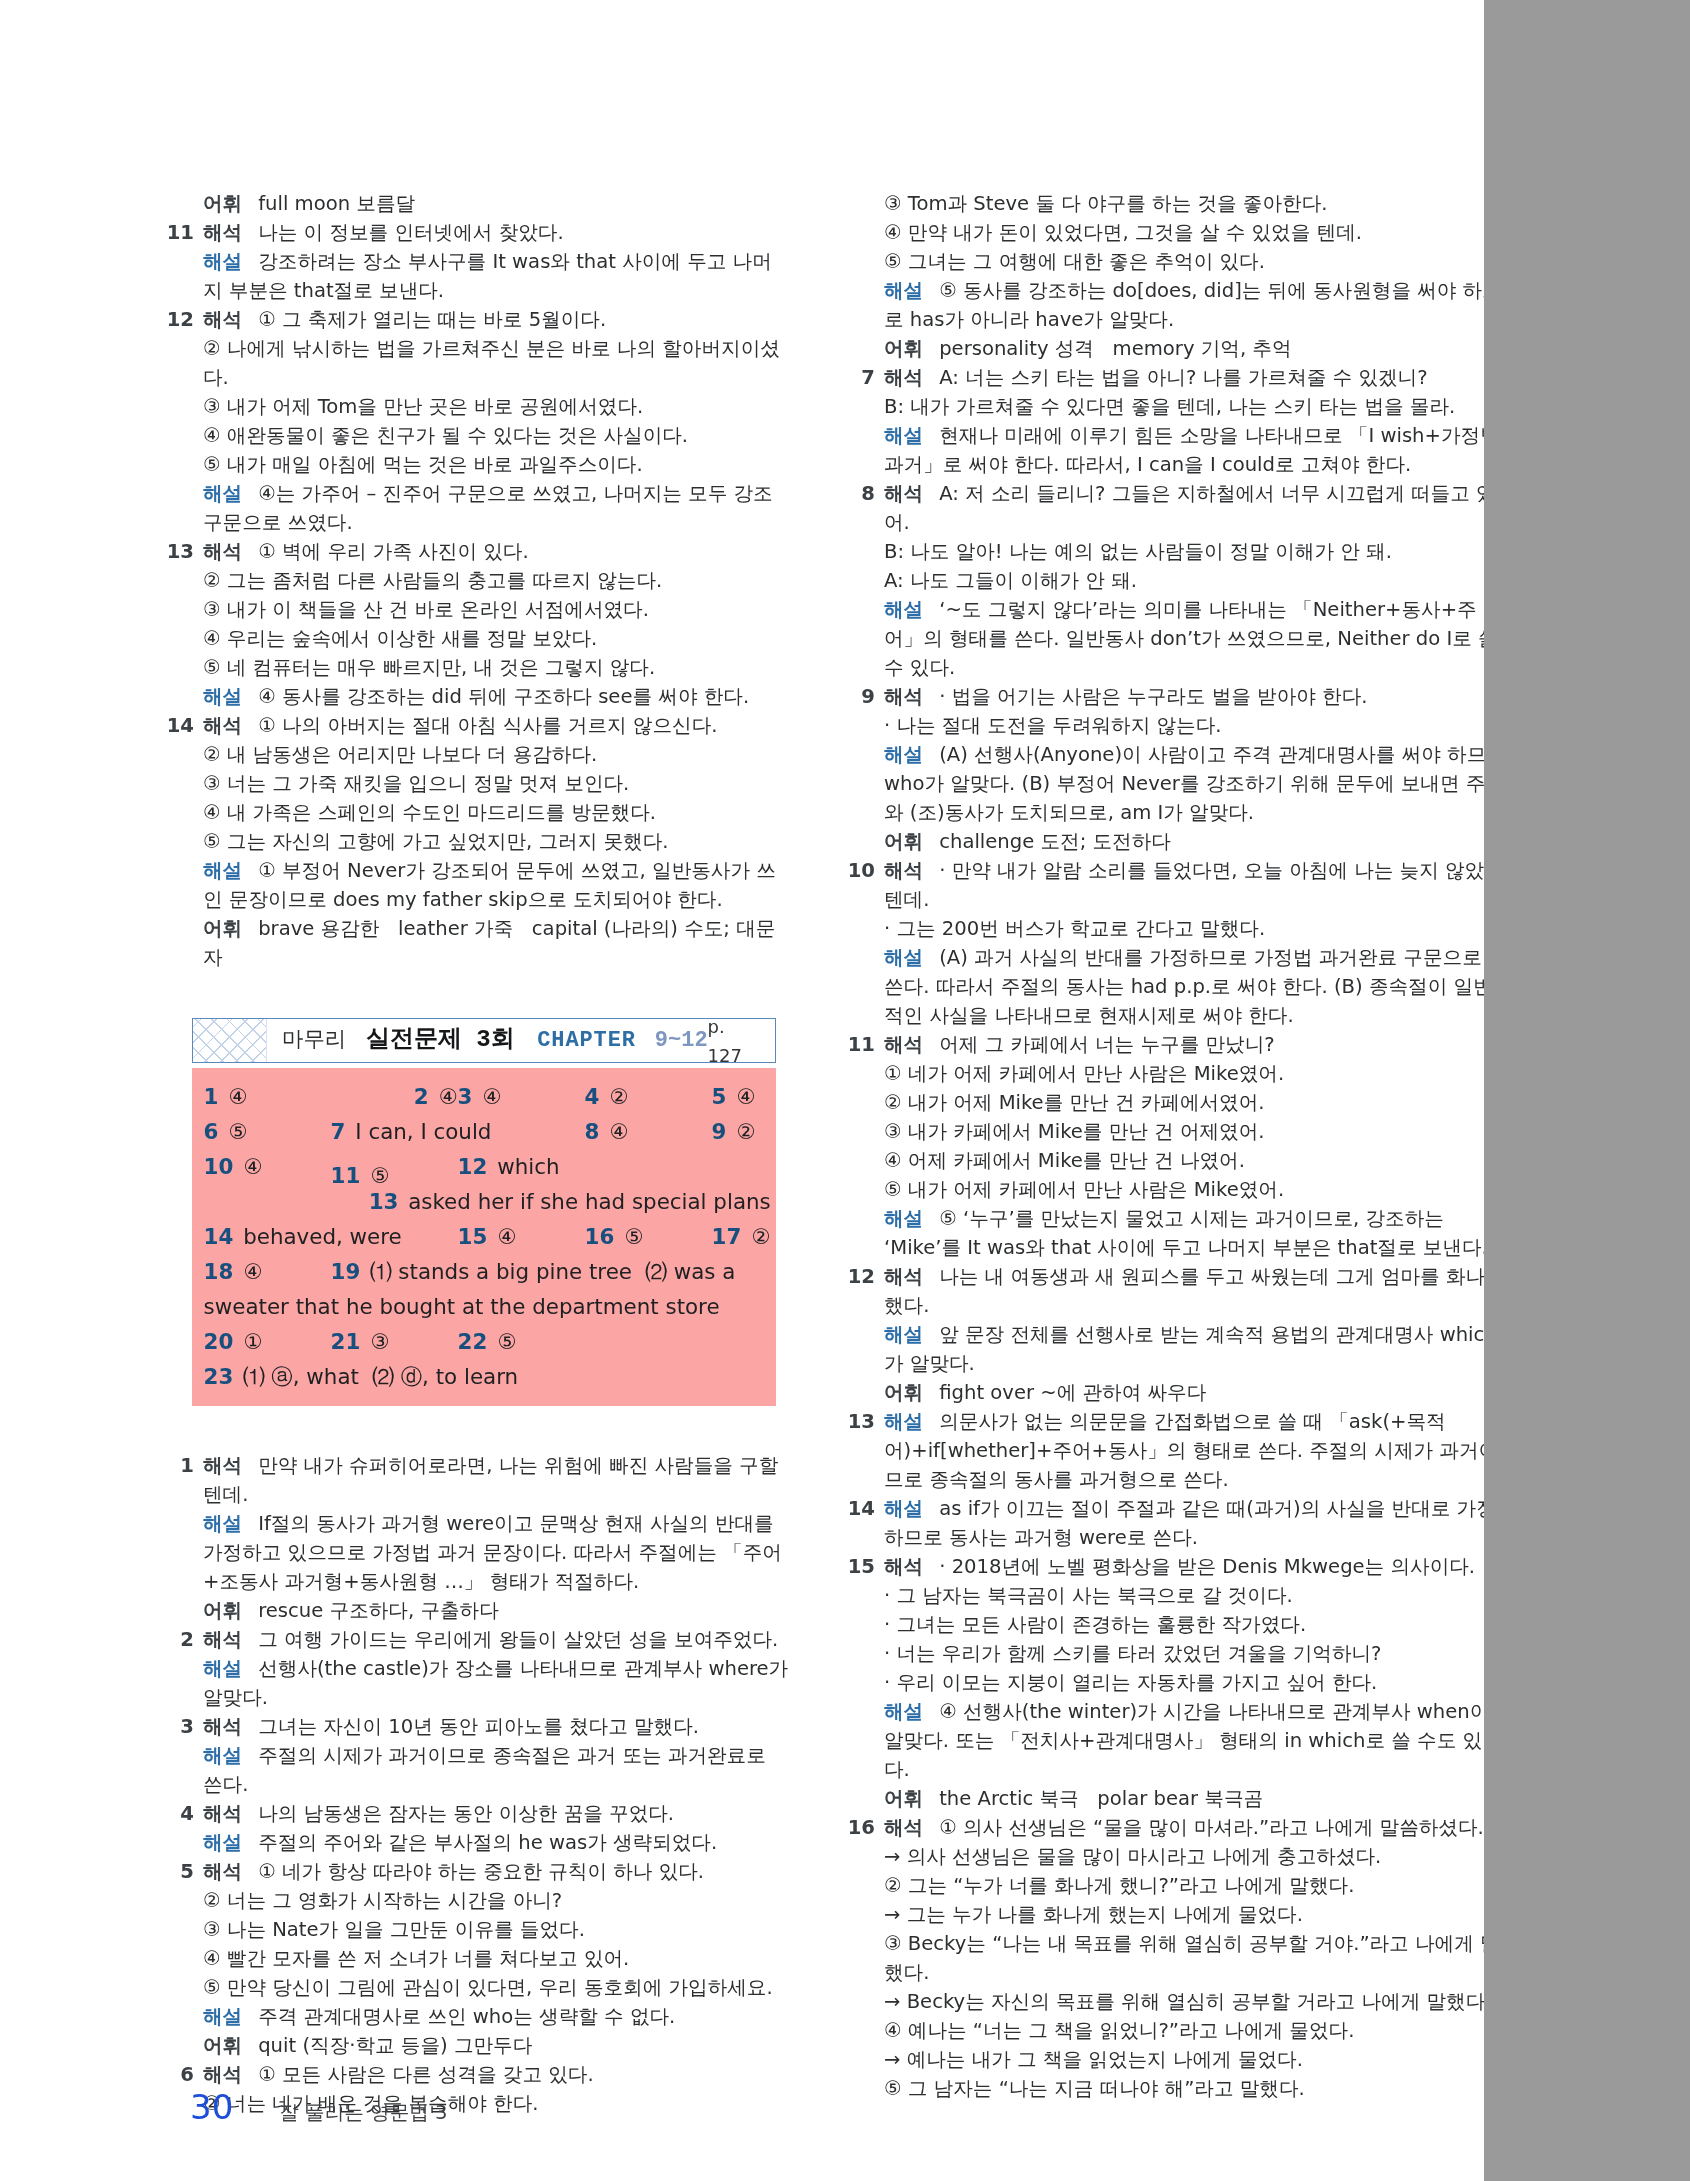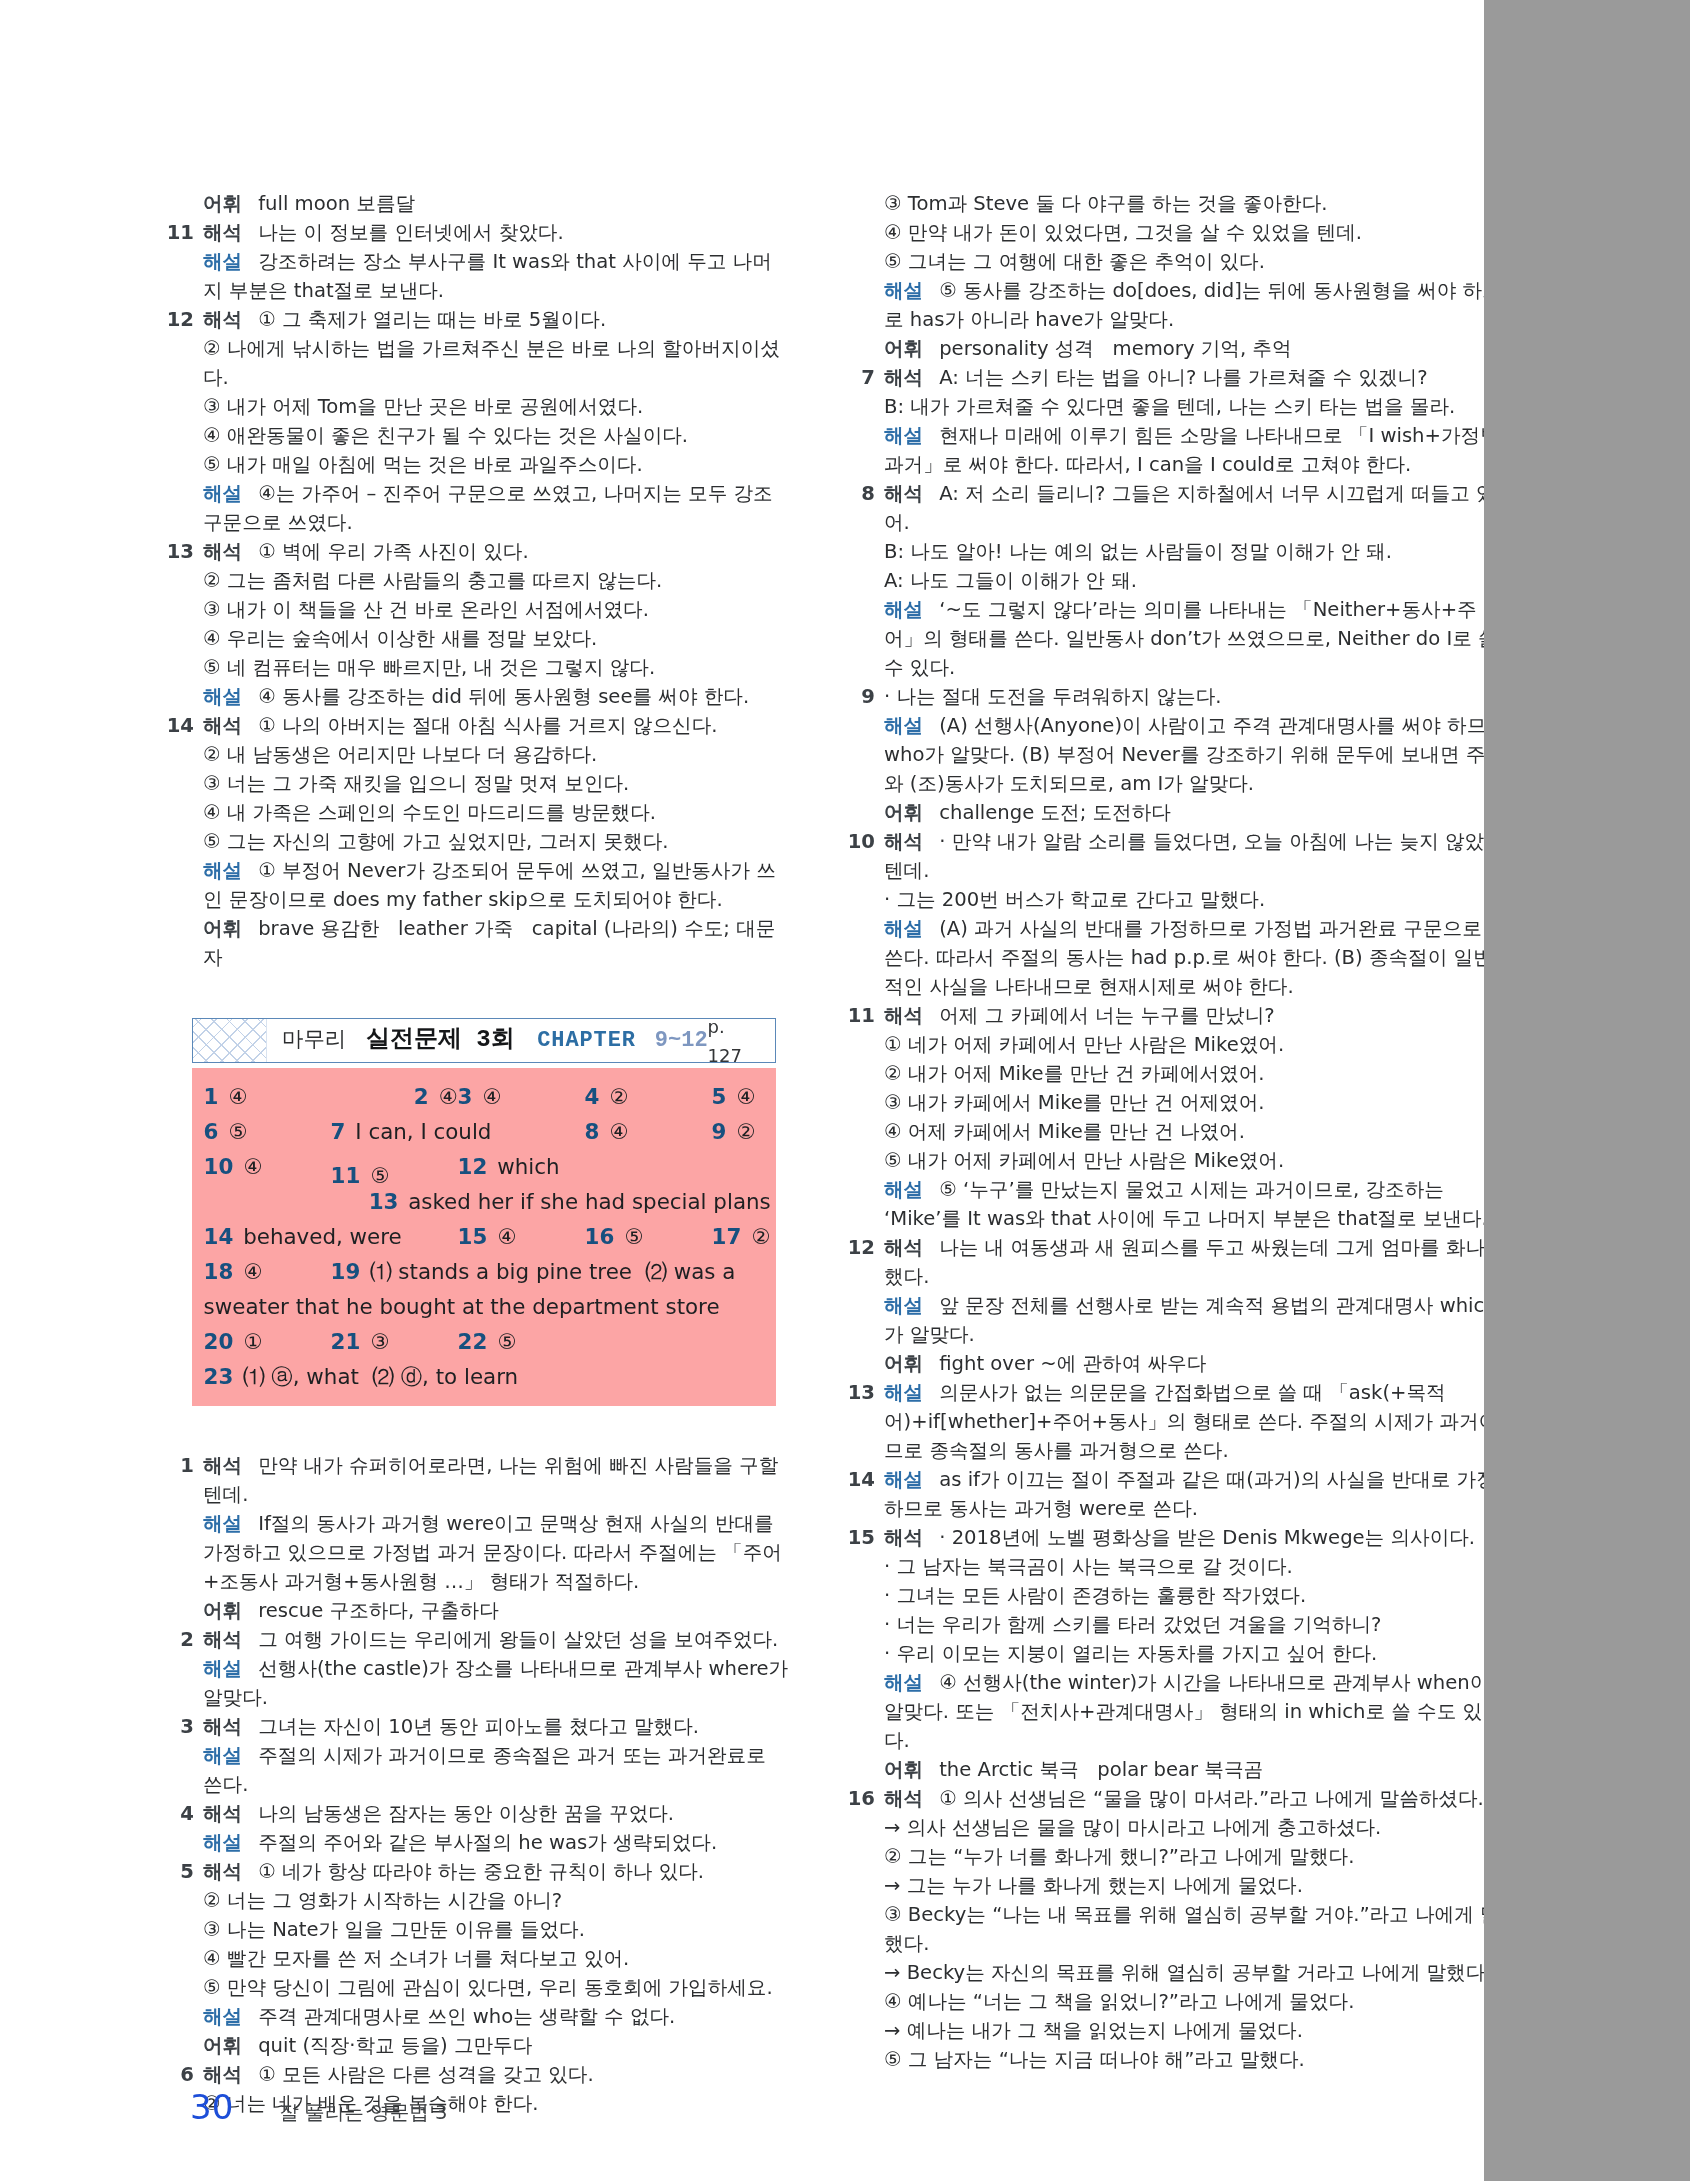--- a/index.html
+++ b/index.html
@@ -90,21 +90,21 @@
           </div>
         </div>
         <div class="item">
           <div class="num">13</div>
           <div class="body">
             <p class="para"><span class="lab lab-dark">해석</span><span class="txt">① 벽에 우리 가족 사진이 있다.</span></p>
             <p class="para"><span class="txt">② 그는 좀처럼 다른 사람들의 충고를 따르지 않는다.</span></p>
             <p class="para"><span class="txt">③ 내가 이 책들을 산 건 바로 온라인 서점에서였다.</span></p>
             <p class="para"><span class="txt">④ 우리는 숲속에서 이상한 새를 정말 보았다.</span></p>
             <p class="para"><span class="txt">⑤ 네 컴퓨터는 매우 빠르지만, 내 것은 그렇지 않다.</span></p>
-            <p class="para"><span class="lab lab-blue">해설</span><span class="txt">④ 동사를 강조하는 did 뒤에 동사원형 see를 써야 한다.</span></p>
+            <p class="para"><span class="lab lab-blue">해설</span><span class="txt">④ 동사를 강조하는 did 뒤에 구조하다 see를 써야 한다.</span></p>
           </div>
         </div>
         <div class="item">
           <div class="num">14</div>
           <div class="body">
             <p class="para"><span class="lab lab-dark">해석</span><span class="txt">① 나의 아버지는 절대 아침 식사를 거르지 않으신다.</span></p>
             <p class="para"><span class="txt">② 내 남동생은 어리지만 나보다 더 용감하다.</span></p>
             <p class="para"><span class="txt">③ 너는 그 가죽 재킷을 입으니 정말 멋져 보인다.</span></p>
             <p class="para"><span class="txt">④ 내 가족은 스페인의 수도인 마드리드를 방문했다.</span></p>
             <p class="para"><span class="txt">⑤ 그는 자신의 고향에 가고 싶었지만, 그러지 못했다.</span></p>
@@ -230,20 +230,21 @@
         <div class="body">
           <p class="para"><span class="lab lab-dark">해석</span><span class="txt">A: 저 소리 들리니? 그들은 지하철에서 너무 시끄럽게 떠들고 있어.</span></p>
           <p class="para"><span class="txt">B: 나도 알아! 나는 예의 없는 사람들이 정말 이해가 안 돼.</span></p>
           <p class="para"><span class="txt">A: 나도 그들이 이해가 안 돼.</span></p>
           <p class="para"><span class="lab lab-blue">해설</span><span class="txt">‘~도 그렇지 않다’라는 의미를 나타내는 「Neither+동사+주어」의 형태를 쓴다. 일반동사 don’t가 쓰였으므로, Neither do I로 쓸 수 있다.</span></p>
         </div>
       </div>
       <div class="item">
         <div class="num">9</div>
         <div class="body">
+          <p class="para"><span class="lab lab-dark">해석</span><span class="txt">· 법을 어기는 사람은 누구라도 벌을 받아야 한다.</span></p>
           <p class="para"><span class="txt">· 나는 절대 도전을 두려워하지 않는다.</span></p>
           <p class="para"><span class="lab lab-blue">해설</span><span class="txt">(A) 선행사(Anyone)이 사람이고 주격 관계대명사를 써야 하므로 who가 알맞다. (B) 부정어 Never를 강조하기 위해 문두에 보내면 주어와 (조)동사가 도치되므로, am I가 알맞다.</span></p>
           <p class="para"><span class="lab lab-dark">어휘</span><span class="txt">challenge 도전; 도전하다</span></p>
         </div>
       </div>
       <div class="item">
         <div class="num">10</div>
         <div class="body">
           <p class="para"><span class="lab lab-dark">해석</span><span class="txt">· 만약 내가 알람 소리를 들었다면, 오늘 아침에 나는 늦지 않았을 텐데.</span></p>
           <p class="para"><span class="txt">· 그는 200번 버스가 학교로 간다고 말했다.</span></p>

